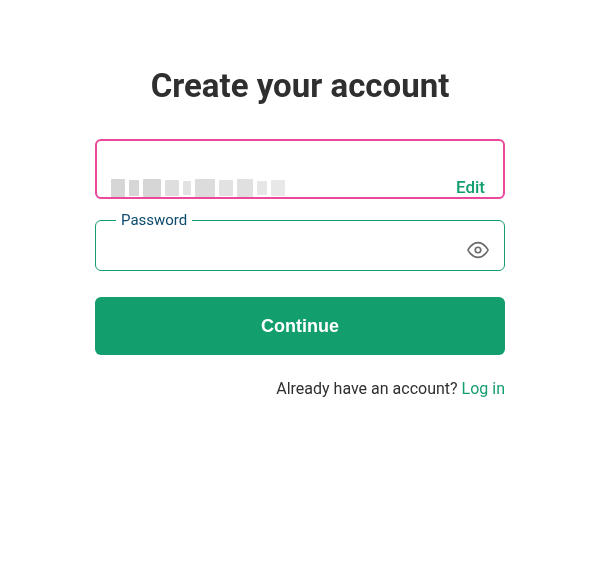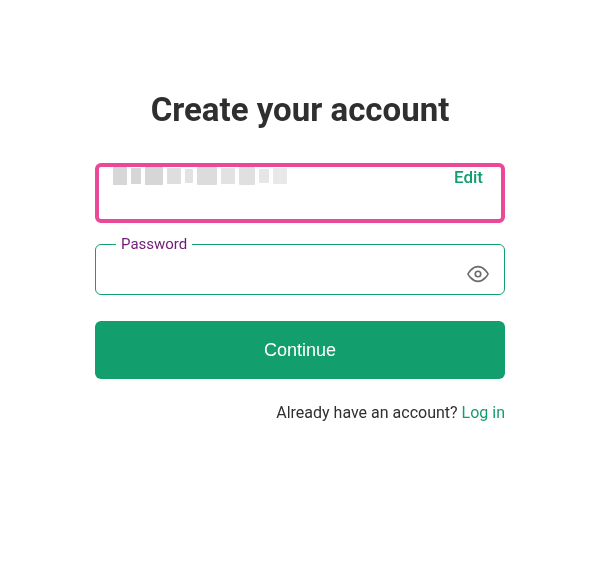--- a/index.html
+++ b/index.html
@@ -11,35 +11,35 @@
       font-family: -apple-system, BlinkMacSystemFont, "Segoe UI", Roboto, Helvetica, Arial, sans-serif;
       background: #ffffff;
       width: 600px;
       height: 572px;
       display: flex;
       align-items: flex-start;
       justify-content: center;
     }
     .container {
       width: 410px;
-      padding-top: 90px;
+      padding-top: 66px;
     }
     .title {
       font-size: 33px;
       font-weight: 700;
       color: #2f2f30;
       text-align: center;
       margin-bottom: 34px;
     }
     .email-box {
-      border: 4px solid #ec4899;
+      border: 2px solid #ec4899;
       border-radius: 6px;
       height: 60px;
       display: flex;
-      align-items: flex-start;
+      align-items: flex-end;
       justify-content: space-between;
       padding: 0 18px 0 14px;
       margin-bottom: 12px;
     }
     .email-masked {
       display: flex;
       gap: 4px;
       align-items: center;
     }
     .mask-block {
@@ -59,21 +59,21 @@
     }
     .password-fieldset {
       border: 1px solid #139e6e;
       border-radius: 6px;
       height: 60px;
       padding: 0 14px;
       display: flex;
       align-items: center;
     }
     .password-legend {
-      color: #701a75;
+      color: #0c4a6e;
       font-size: 15px;
       padding: 0 5px;
       margin-left: 6px;
     }
     .password-input {
       flex: 1;
       border: none;
       outline: none;
       font-size: 16px;
       background: transparent;
@@ -89,21 +89,21 @@
       color: #6b6b6b;
     }
     .continue-btn {
       width: 100%;
       height: 58px;
       background: #139e6e;
       border: none;
       border-radius: 6px;
       color: #ffffff;
       font-size: 18px;
-      font-weight: 400;
+      font-weight: 700;
       cursor: pointer;
       margin-bottom: 24px;
     }
     .footer-text {
       text-align: right;
       font-size: 16px;
       color: #2f2f30;
     }
     .login-link {
       color: #139e6e;

